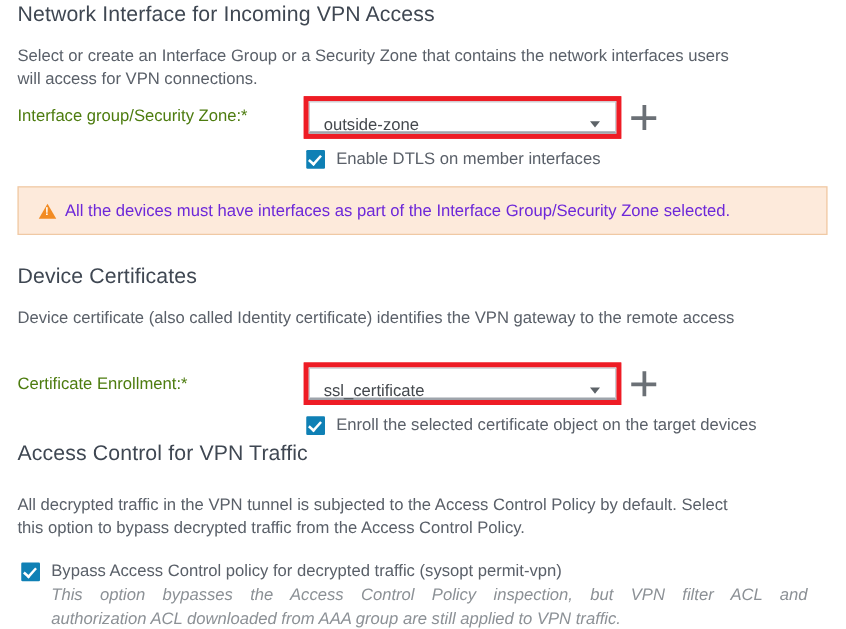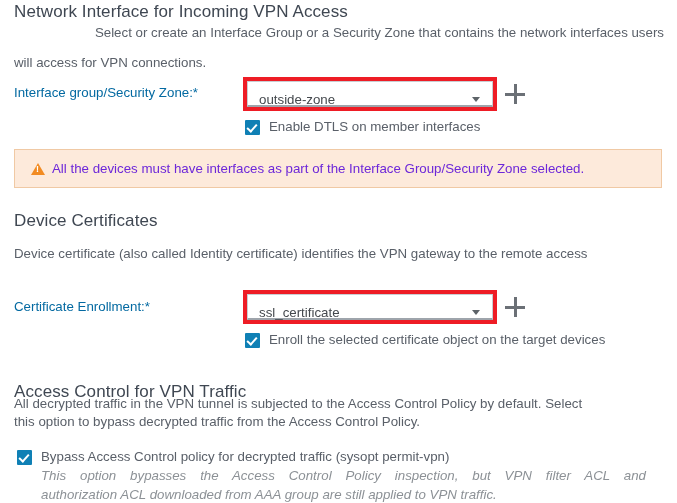--- a/index.html
+++ b/index.html
@@ -34,21 +34,21 @@
 
   .body-text {
     font-size: 13.3px;
     color: #5a6069;
     line-height: 17.5px;
     font-weight: 400;
   }
 
   .field-label {
     font-size: 13.3px;
-    color: #0369a1;
+    color: #4d7c0f;
     font-weight: 400;
     white-space: nowrap;
   }
 
   
   .dd-wrap {
     position: absolute;
     border: 4px solid #ee1c25;
     background: #ee1c25;
     box-sizing: border-box;
@@ -187,21 +187,21 @@
 
   .abs { position: absolute; }
 </style>
 </head>
 <body>
 
 <div class="page">
 
   <div class="section-heading abs" style="left:14px; top:1px;">Network Interface for Incoming VPN Access</div>
 
-  <div class="body-text abs" style="left:14px; top:24px; width:650px;text-align:right;">Select or create an Interface Group or a Security Zone that contains the network interfaces users</div>
+  <div class="body-text abs" style="left:14px; top:36px; width:650px;">Select or create an Interface Group or a Security Zone that contains the network interfaces users</div>
   <div class="body-text abs" style="left:14px; top:54px; width:650px;">will access for VPN connections.</div>
 
   <div class="field-label abs" style="left:14px; top:85px;">Interface group/Security Zone:*</div>
 
   <div class="dd-wrap" style="left:243px; top:77px; width:254px; height:34px;">
     <div class="dd">
       <span class="dd-value">outside-zone</span>
       <span class="caret"></span>
     </div>
   </div>
@@ -231,21 +231,21 @@
     </div>
   </div>
 
   <div class="plus-icon" style="left:505px; top:297px;"></div>
 
   <div class="cb-row" style="left:245px; top:331px;">
     <span class="checkbox"></span>
     <span class="cb-label">Enroll the selected certificate object on the target devices</span>
   </div>
 
-  <div class="section-heading abs" style="left:14px; top:381px;">Access Control for VPN Traffic</div>
+  <div class="section-heading abs" style="left:14px; top:352px;">Access Control for VPN Traffic</div>
 
   <div class="body-text abs" style="left:14px; top:395px; width:655px;">All decrypted traffic in the VPN tunnel is subjected to the Access Control Policy by default. Select</div>
   <div class="body-text abs" style="left:14px; top:413px; width:655px;">this option to bypass decrypted traffic from the Access Control Policy.</div>
 
   <div class="cb-row" style="left:17px; top:448px;">
     <span class="checkbox"></span>
     <span class="cb-label">Bypass Access Control policy for decrypted traffic (sysopt permit-vpn)</span>
   </div>
 
   <div class="italic-note" style="left:41px; top:467px; width:605px;">

